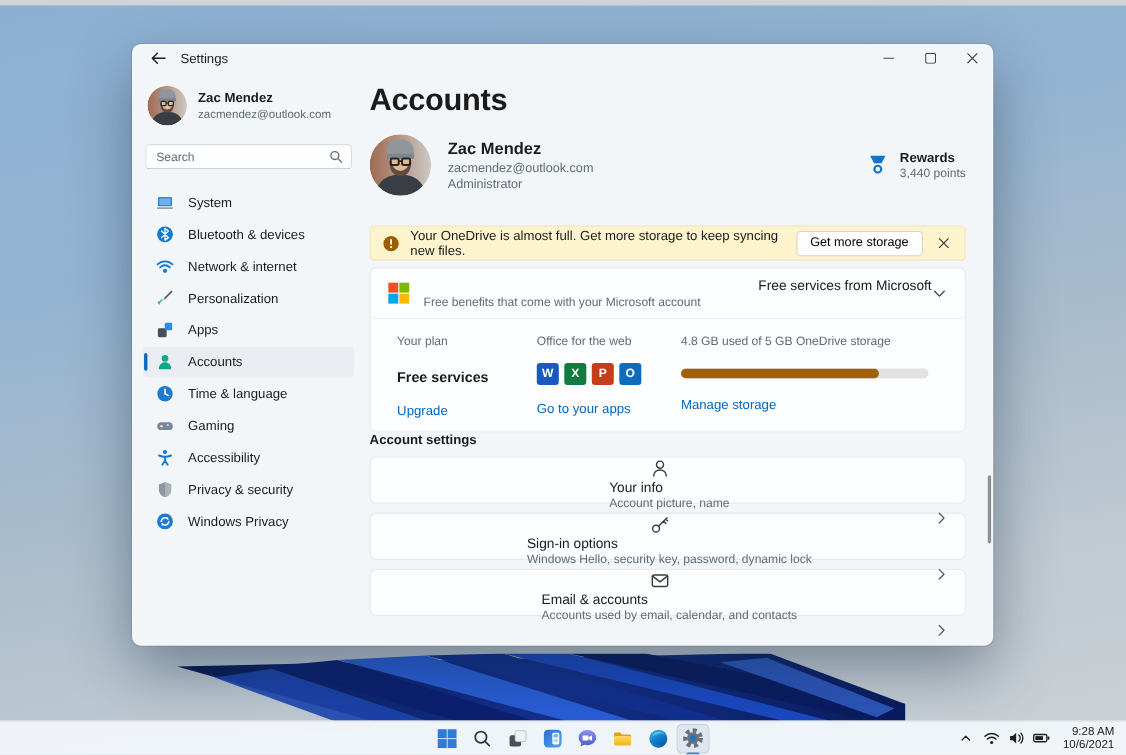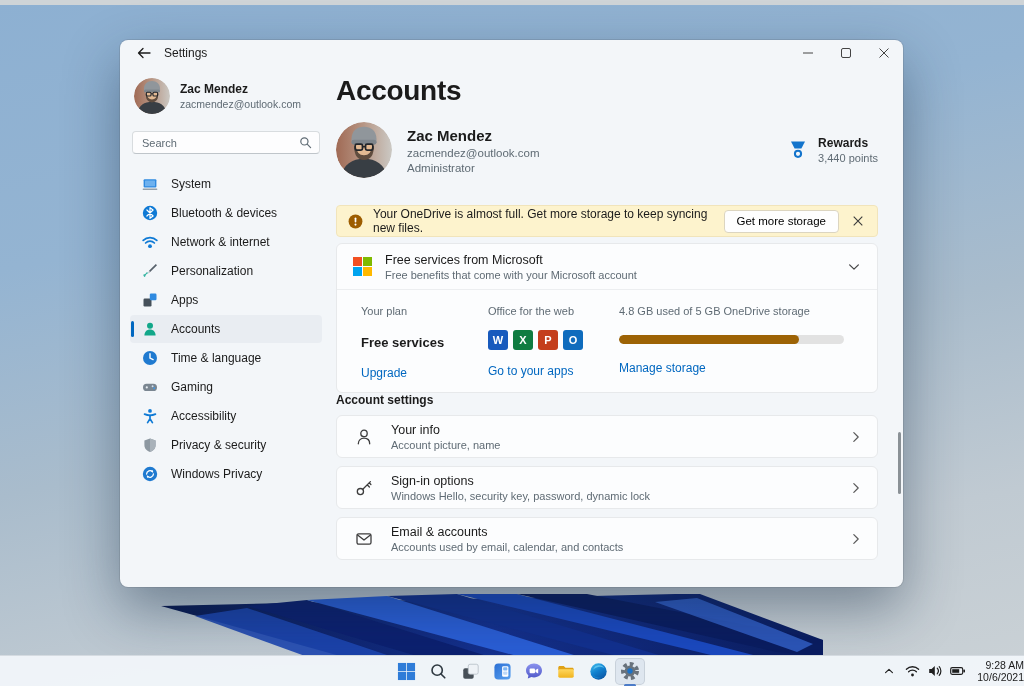--- a/index.html
+++ b/index.html
@@ -63,55 +63,55 @@
   .banner-btn { height:23px; padding:0 12px; background:#fefefe; border:1px solid #dcd5c0; border-radius:4px;
     font-size:11.5px; font-family:"Liberation Sans",sans-serif; display:flex; align-items:center; }
   .banner-close { width:22px; height:22px; margin-left:8px; display:flex; align-items:center; justify-content:center; border-radius:4px; }
 
   .card { background:#fcfdfe; border:1px solid #e7e9eb; border-radius:6px; }
   .svc-card { margin-top:6px; height:150px; }
   .svc-head { height:46px; display:flex; align-items:center; padding:0 16px; border-bottom:1px solid #eceef0; }
   .ms-logo { width:19px; height:19px; display:grid; grid-template-columns:9px 9px; grid-template-rows:9px 9px; gap:1px; }
   .ms-logo span { display:block; }
   .svc-titles { margin-left:13px; flex:1; }
-  .svc-title { font-size:12.5px; }
+  .svc-title { font-size:12.5px;text-align:right; }
   .svc-sub { font-size:11px; color:#5f6b74; margin-top:2px; }
   .svc-body { display:flex; padding:15px 24px 0 24px; }
   .col-label { font-size:11px; color:#5f6b74; height:14px; }
   .col-plan { width:127px; }
   .col-office { width:131px; }
   .col-storage { flex:1; }
   .col-value { font-size:13px; font-weight:bold; margin-top:12px; height:22px; display:flex; align-items:center; }
   .office-icons { display:flex; gap:5px; margin-top:10px; height:22px; align-items:center; }
   .oicon { width:20px; height:20px; border-radius:3px; color:#fff; font-size:11px; font-weight:bold;
     display:flex; align-items:center; justify-content:center; }
   .col-link { font-size:12px; color:#0067c0; margin-top:13px; }
   .progress { margin-top:16px; height:9px; width:225px; background:#e2e2e2; border-radius:5px; overflow:hidden; }
   .progress-fill { height:100%; background:#9d6305; border-radius:5px; }
   .col-storage .col-link { margin-top:17px; }
 
   .sect-header { font-size:12px; font-weight:bold; }
-  .setting-row { margin-top:8px; height:43px; display:flex; align-items:center; padding:0 14px 0 17px; }
+  .setting-row { margin-top:8px; height:43px; display:flex; align-items:center; padding:0 14px 0 17px;flex-direction:column; }
   .row-icon { width:20px; height:20px; margin-right:17px; flex:none; display:flex; }
   .row-title { font-size:12.5px; }
   .row-sub { font-size:11px; color:#5f6b74; margin-top:2px; }
   .row-chevron { margin-left:auto; display:flex; }
   .scroll-thumb { position:absolute; right:2px; top:392px; width:3px; height:62px; border-radius:2px; background:#8a9196; }
 
   
   .taskbar { position:absolute; left:0; bottom:0; width:1024px; height:31px;
     background:rgba(241,245,250,.95); border-top:1px solid rgba(210,216,222,.9);
     display:flex; align-items:center; }
   .tb-center { position:absolute; left:390px; display:flex; align-items:center; }
   .tb-app { position:relative; width:30px; height:27px; margin:0 1px; border-radius:5px;
     display:flex; align-items:center; justify-content:center; }
   .tb-app.active { background:#dee6ef; box-shadow:inset 0 0 0 1px rgba(160,170,180,.35); }
   .tb-app.active::after { content:""; position:absolute; bottom:-2px; left:50%; transform:translateX(-50%);
     width:12px; height:3px; border-radius:2px; background:#4b7bc8; }
-  .tray { margin-left:auto; display:flex; align-items:center; gap:7px; }
+  .tray { margin-left:auto; display:flex; align-items:center; gap:7px; padding-right:11px; }
   .tray-icon { display:flex; align-items:center; justify-content:center; width:16px; height:20px; }
   .clock { text-align:right; font-size:10.5px; line-height:12.5px; margin-left:4px; }
 </style>
 </head>
 <body>
 
 <svg width="0" height="0" style="position:absolute">
   <defs>
     <clipPath id="avclip">
         <circle cx="24" cy="24" r="24"></circle>

